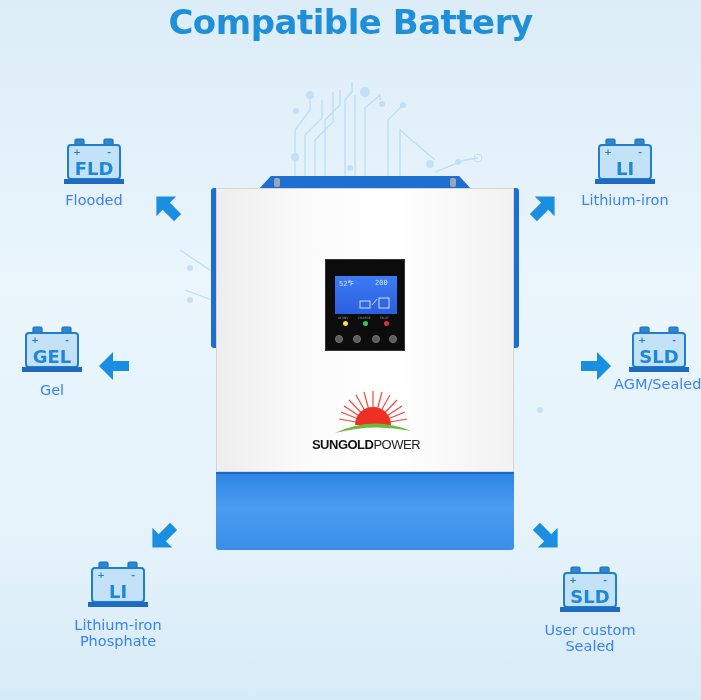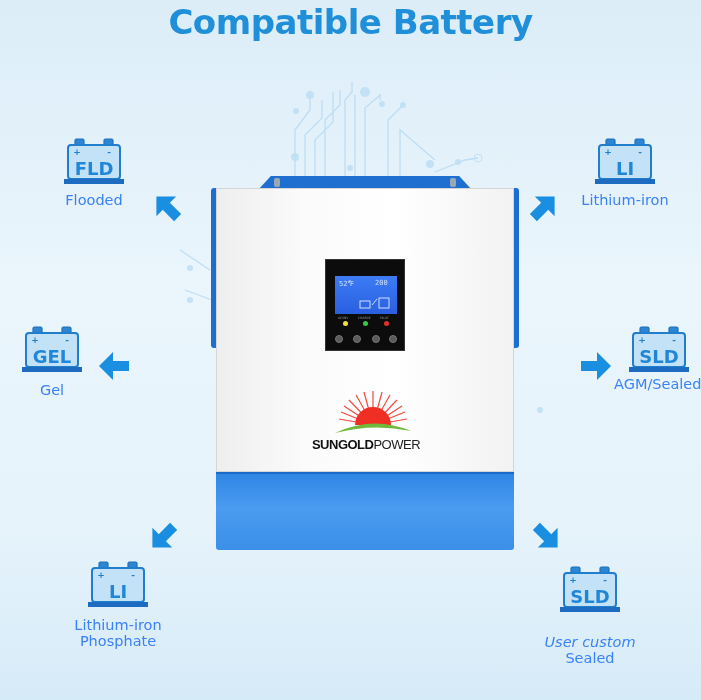--- a/index.html
+++ b/index.html
@@ -172,21 +172,21 @@
 <div class="bat" style="left:538px; top:566px; width:104px;">
   <svg class="icon" width="62" height="48" viewBox="0 0 62 48">
     <rect x="12" y="1" width="9" height="7" rx="1.5" fill="#2d86d4" stroke="#1f6fb8" stroke-width="1.2"></rect>
     <rect x="41" y="1" width="9" height="7" rx="1.5" fill="#2d86d4" stroke="#1f6fb8" stroke-width="1.2"></rect>
     <rect x="5" y="7" width="52" height="34" rx="3" fill="#c3e2f8" stroke="#1f7fcd" stroke-width="2"></rect>
     <rect x="1" y="41" width="60" height="5" fill="#1e6cc2"></rect>
     <text x="14" y="17" font-size="9" font-weight="bold" fill="#1f7fcd" text-anchor="middle" font-family="DejaVu Sans, sans-serif">+</text>
     <text x="46" y="17" font-size="9" font-weight="bold" fill="#1f7fcd" text-anchor="middle" font-family="DejaVu Sans, sans-serif">-</text>
     <text x="31" y="37" font-size="18" font-weight="bold" fill="#1f86d8" text-anchor="middle" font-family="DejaVu Sans, sans-serif">SLD</text>
   </svg>
-  <div class="label" style="margin-top:20px;font-style:italic;">User custom</div>
+  <div class="label" style="margin-top:8px;">User custom</div>
   <div class="label">Sealed</div>
 </div>
 
 <svg class="arrow" style="left:150px; top:190px; transform:rotate(-135deg);" viewBox="0 0 34 34">
   <polygon points="2,12 18,12 18,3 32,17 18,31 18,22 2,22" fill="#1a8ee0"></polygon>
 </svg>
 <svg class="arrow" style="left:527px; top:190px; transform:rotate(-45deg);" viewBox="0 0 34 34">
   <polygon points="2,12 18,12 18,3 32,17 18,31 18,22 2,22" fill="#1a8ee0"></polygon>
 </svg>
 <svg class="arrow" style="left:97px; top:349px; transform:rotate(180deg);" viewBox="0 0 34 34">

